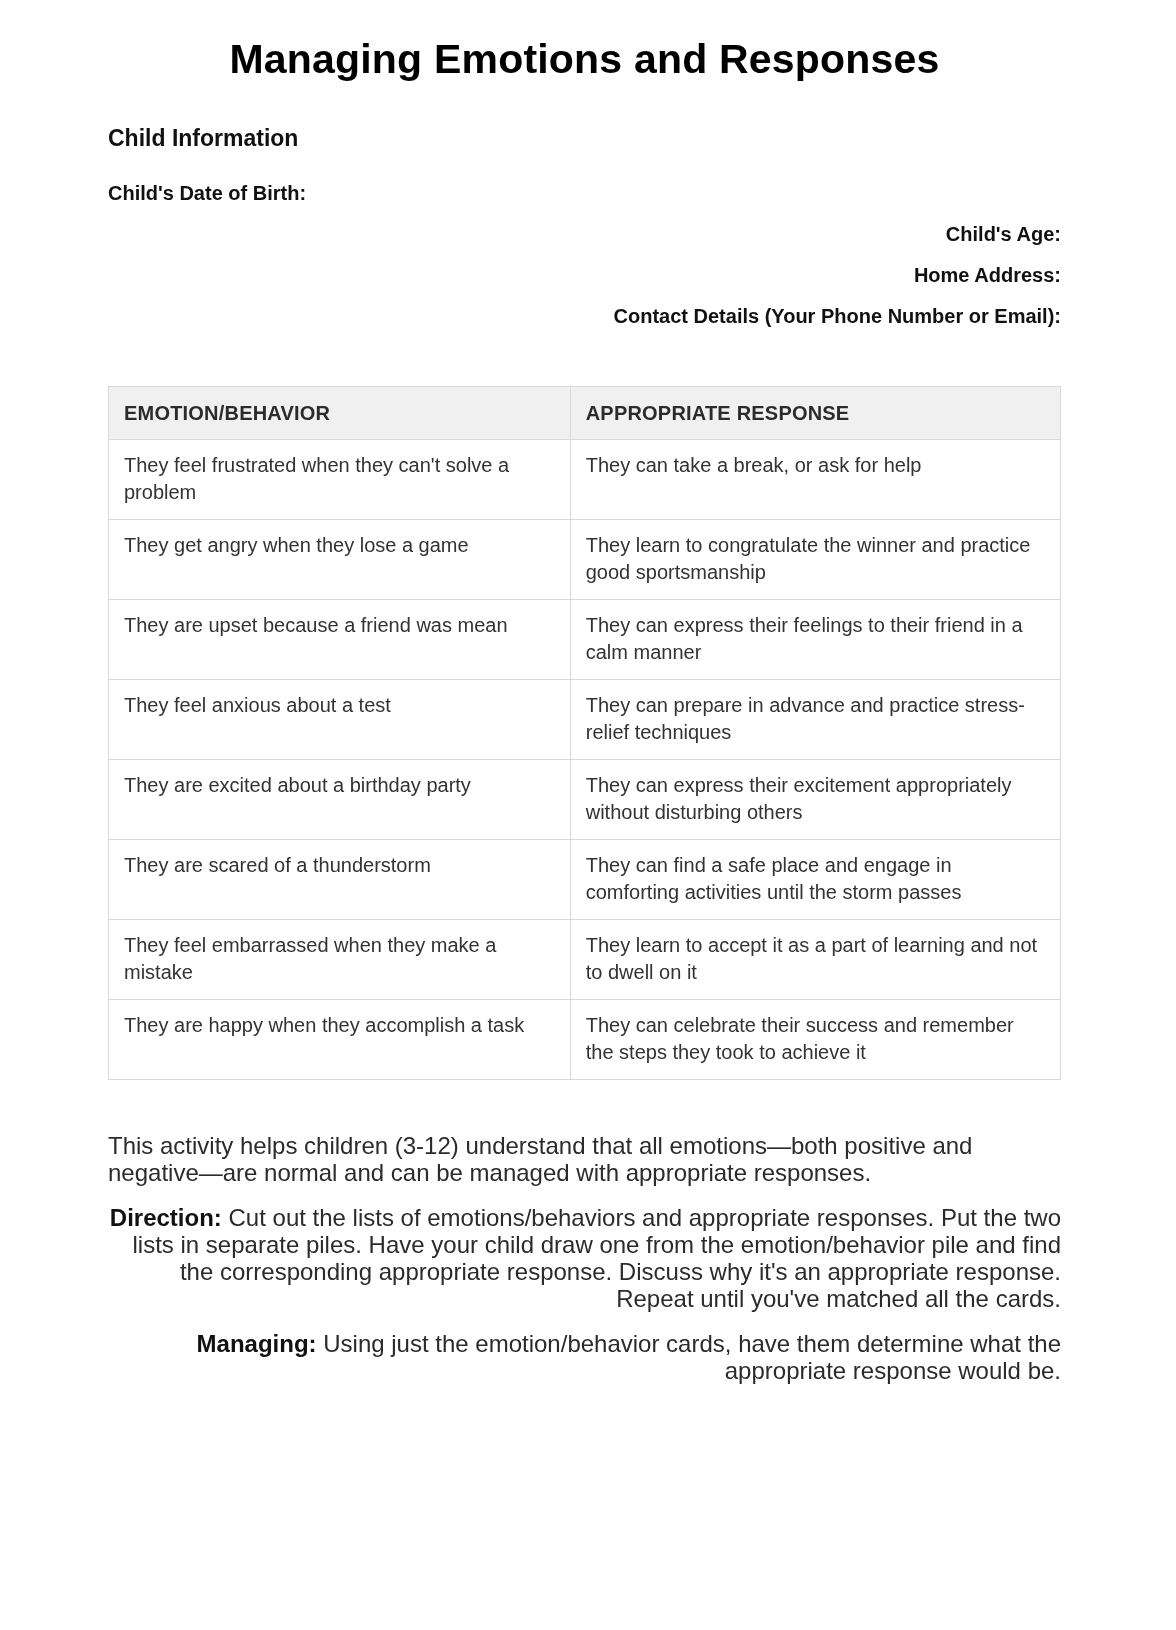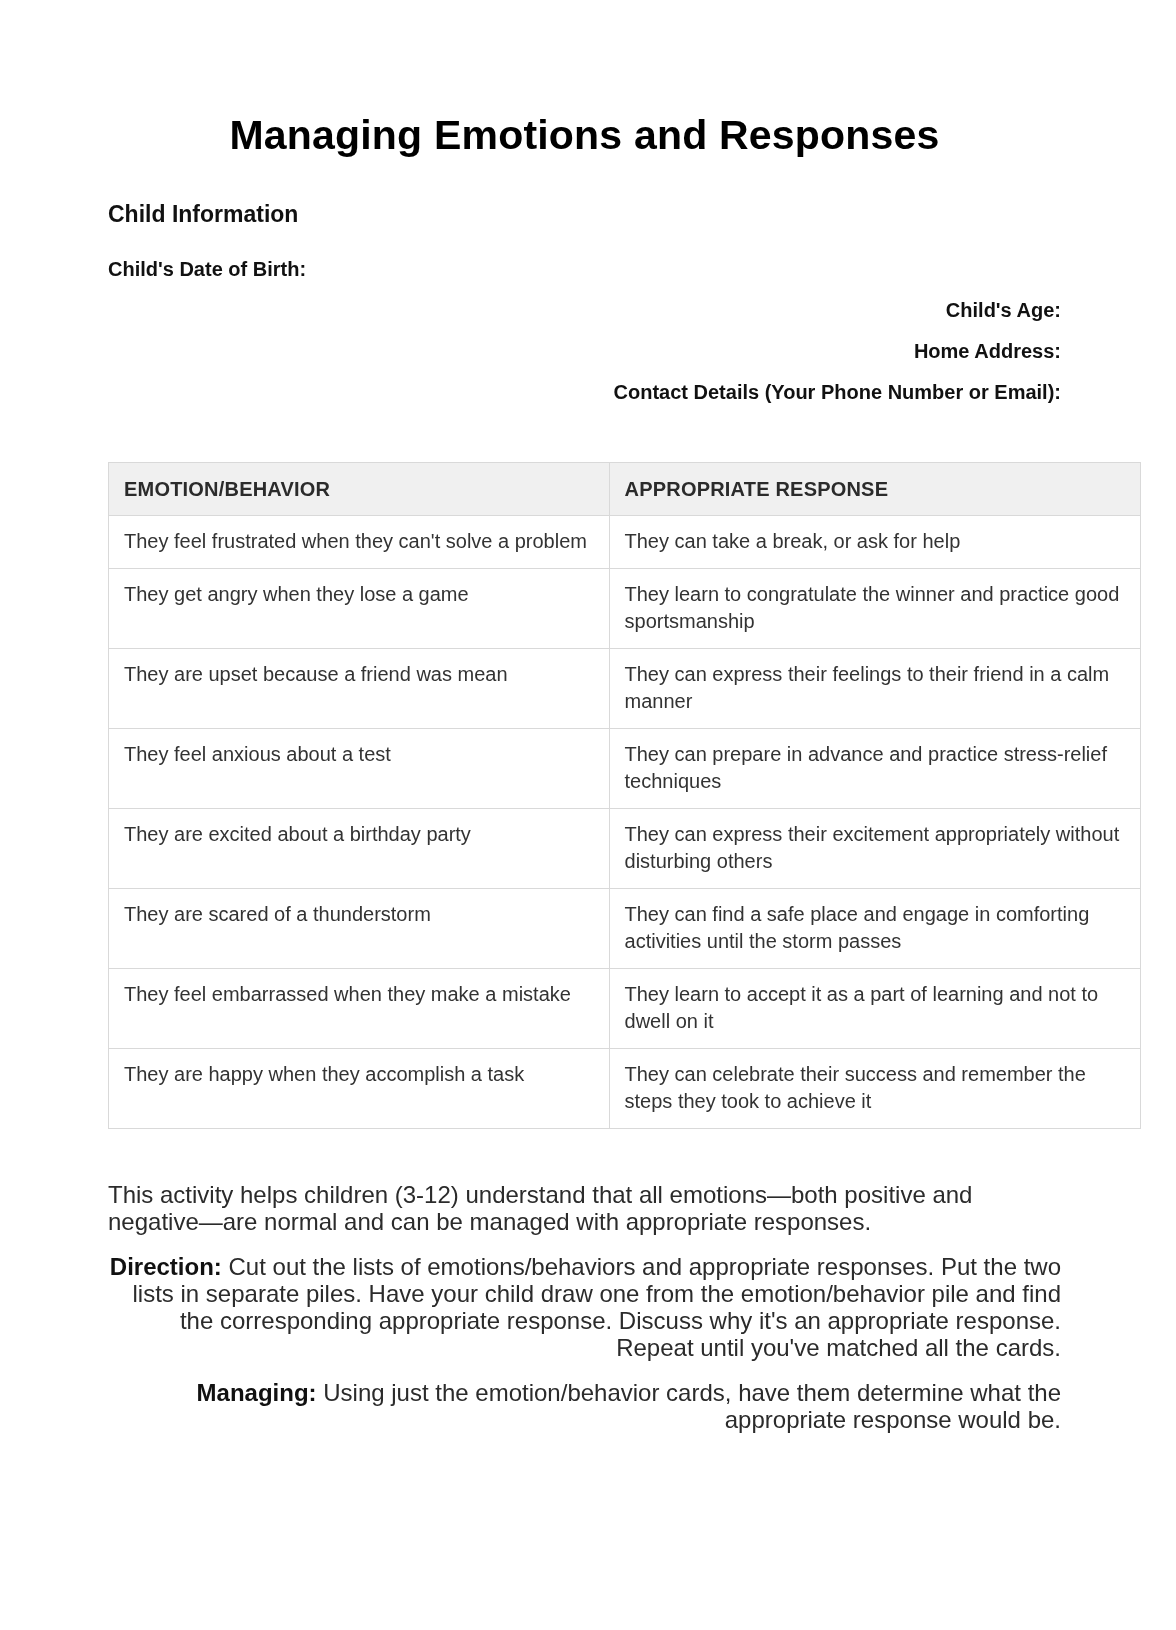--- a/index.html
+++ b/index.html
@@ -14,21 +14,21 @@
   body {
     width: 1176px;
     min-height: 1630px;
     font-family: "Liberation Sans", "DejaVu Sans", sans-serif;
     color: var(--text);
     -webkit-font-smoothing: antialiased;
   }
   .page {
     width: 953px;
     margin: 0 auto 0 108px;
-    padding-top: 112px;
+    padding-top: 36px;
   }
   h1.doc-title {
     font-size: 41px;
     line-height: 1.15;
     font-weight: bold;
     color: #000000;
     text-align: center;
     letter-spacing: 0.2px;
   }
   h2.section-heading {
@@ -41,21 +41,21 @@
   .field-label {
     font-size: 20px;
     font-weight: bold;
     color: #111111;
     line-height: 27px;
   }
   .field-label + .field-label { margin-top: 14px; text-align: right; }
 
   table.behavior-table {
     border-collapse: collapse;
-    width: 1033px;
+    width: 953px;
     margin-top: 56px;
     font-size: 20px;
     color: #333333;
   }
   table.behavior-table th,
   table.behavior-table td {
     border: 1px solid var(--border);
     text-align: left;
     vertical-align: top;
     line-height: 27px;

